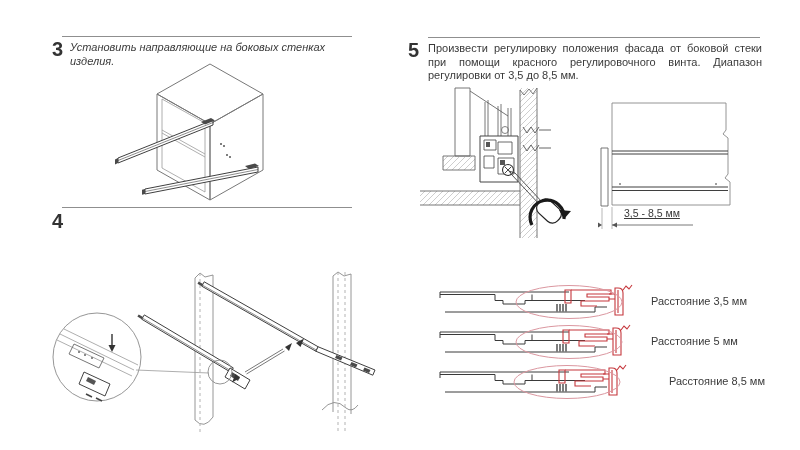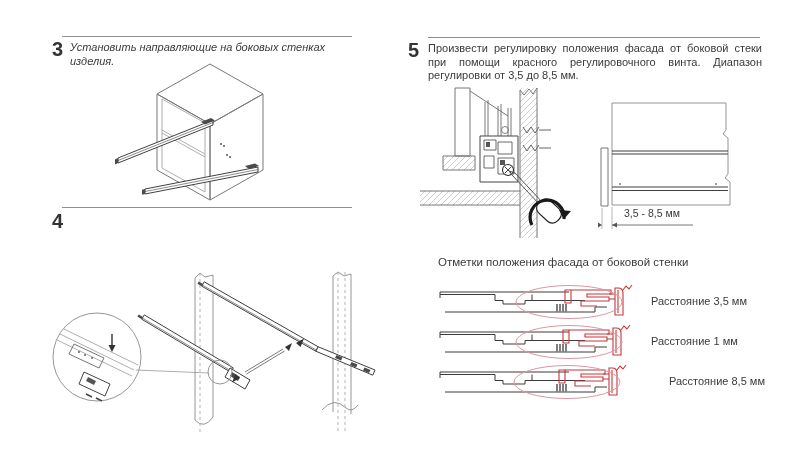--- a/index.html
+++ b/index.html
@@ -3,21 +3,21 @@
 <meta charset="utf-8">
 <style>
   html,body{margin:0;padding:0;background:#fff;}
   .page{position:relative;width:800px;height:450px;background:#ffffff;overflow:hidden;
         font-family:"Liberation Sans", sans-serif;color:#3a3a3a;}
   .rule{position:absolute;height:1px;background:#8f8f8f;}
   .step-num{position:absolute;font-size:20px;font-weight:bold;color:#333;line-height:20px;}
   .step-text{position:absolute;font-size:11px;line-height:13.5px;color:#3a3a3a;}
   .just{text-align:justify;}
   .caption{position:absolute;font-size:11px;color:#3a3a3a;white-space:nowrap;}
-  .caption-sm{position:absolute;font-size:10.5px;color:#3a3a3a;white-space:nowrap;}
+  .caption-sm{position:absolute;font-size:10.5px;color:#3a3a3a;white-space:nowrap;text-decoration:underline;}
   svg{position:absolute;overflow:visible;}
   svg *{vector-effect:non-scaling-stroke;}
 </style>
 </head>
 <body>
 
 <div class="page">
 
   <div class="rule" style="left:62px;top:36px;width:290px;"></div>
   <div class="step-num" style="left:52px;top:39px;">3</div>
@@ -174,21 +174,20 @@
     <rect x="3" y="60" width="7" height="58" stroke="#666" fill="#fff" stroke-width="0.9"></rect>
     <g>
       <path d="M4,120 V141 M14,119 V141" stroke="#999" stroke-width="0.7"></path>
       <path d="M14,137 H95" stroke="#555" stroke-width="0.8"></path>
       <path d="M4,137 l-4,-2.5 v5 Z" fill="#555"></path>
       <path d="M14,137 l5,-2.5 v5 Z" fill="#555"></path>
     </g>
   </svg>
   <div class="caption-sm" style="left:624px;top:207px;">3,5 - 8,5 мм</div>
 
-  <div class="caption" style="left:438px;top:256px;font-size:11.5px;">Отметки положения фасада от боковой стенки</div>
 
   <svg style="left:437px;top:284px;" width="200" height="36" viewBox="0 0 200 36">
     <g stroke="#3a3a3a" fill="none" stroke-width="1">
       <path d="M3,8 H132 M3,8 V14 M3,10.5 H58 M8,28 H158"></path>
       <path d="M58,10.5 V16.5 H66 V20 H88 V16.5 H95 V10.5"></path>
       <path d="M95,16.5 H148 M158,28 V23 H170"></path>
       <path d="M120,20 V27.5 M123,20 V27.5 M126,20 V27.5 M129,20 V27.5" stroke-width="1.3"></path>
     </g>
     <g stroke="#c5373c" fill="none" stroke-width="1.1">
       <rect x="128" y="6" width="6" height="13"></rect>
@@ -210,21 +209,21 @@
     </g>
     <g stroke="#c5373c" fill="none" stroke-width="1.1" transform="translate(-2,0)">
       <rect x="128" y="6" width="6" height="13"></rect>
       <path d="M134,6 H174 V10 H150 V13 H172 V17 H144 V22 H160"></path>
       <path d="M172,10 H178 M172,15 H178"></path>
       <path d="M178,4 V31 H186 V9 Q186,4 181,4 Z M181,6 V29"></path>
       <path d="M186,6 l3,-4 l3,3 l3,-4"></path>
     </g>
     <ellipse cx="132" cy="18" rx="53" ry="16.5" stroke="#db97a0" fill="none" stroke-width="1"></ellipse>
   </svg>
-  <div class="caption" style="left:651px;top:335px;">Расстояние 1 мм</div>
+  <div class="caption" style="left:651px;top:335px;">Расстояние 5 мм</div>
 
   <svg style="left:437px;top:364px;" width="200" height="36" viewBox="0 0 200 36">
     <g stroke="#3a3a3a" fill="none" stroke-width="1">
       <path d="M3,8 H132 M3,8 V14 M3,10.5 H58 M8,28 H158"></path>
       <path d="M58,10.5 V16.5 H66 V20 H88 V16.5 H95 V10.5"></path>
       <path d="M95,16.5 H148 M158,28 V23 H170"></path>
       <path d="M120,20 V27.5 M123,20 V27.5 M126,20 V27.5 M129,20 V27.5" stroke-width="1.3"></path>
     </g>
     <g stroke="#c5373c" fill="none" stroke-width="1.1" transform="translate(-6,0)">
       <rect x="128" y="6" width="6" height="13"></rect>

